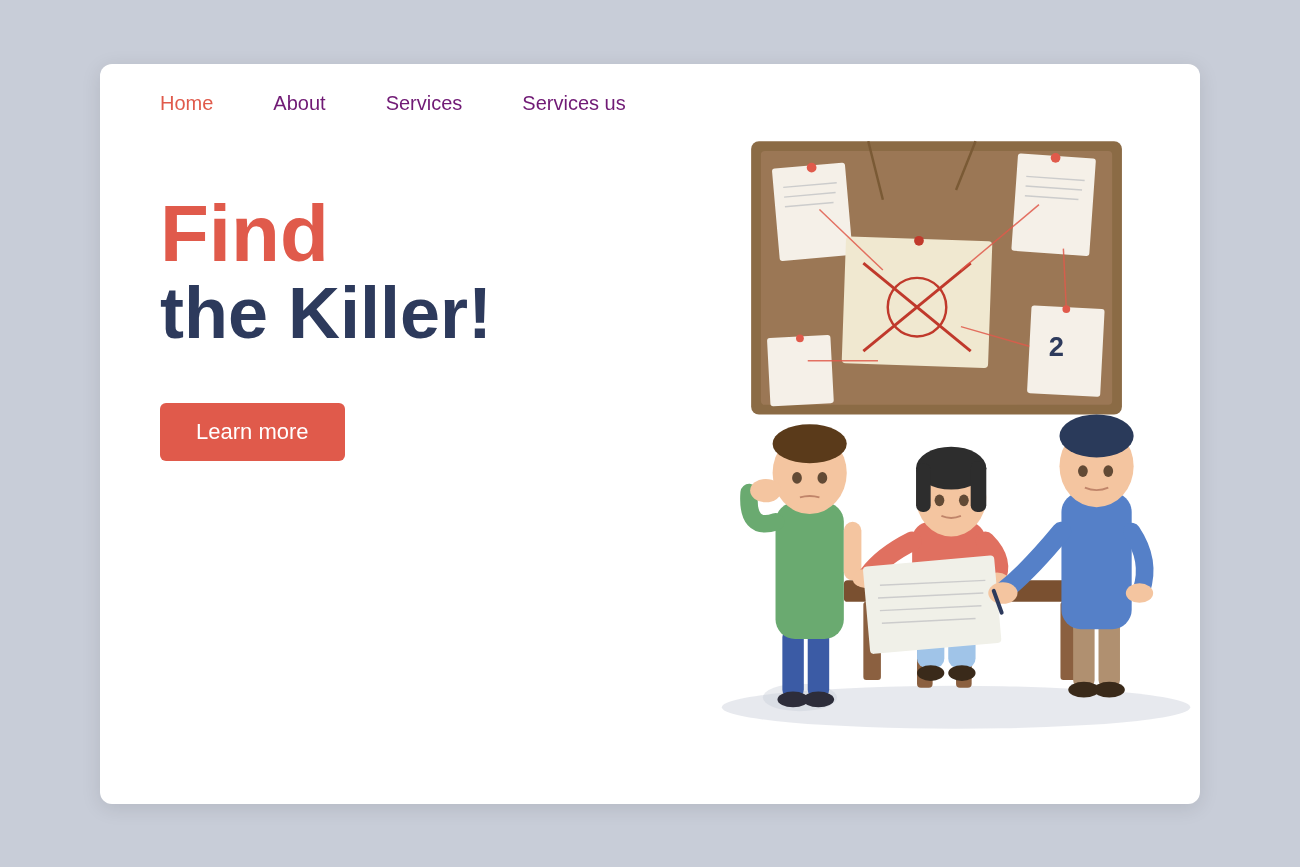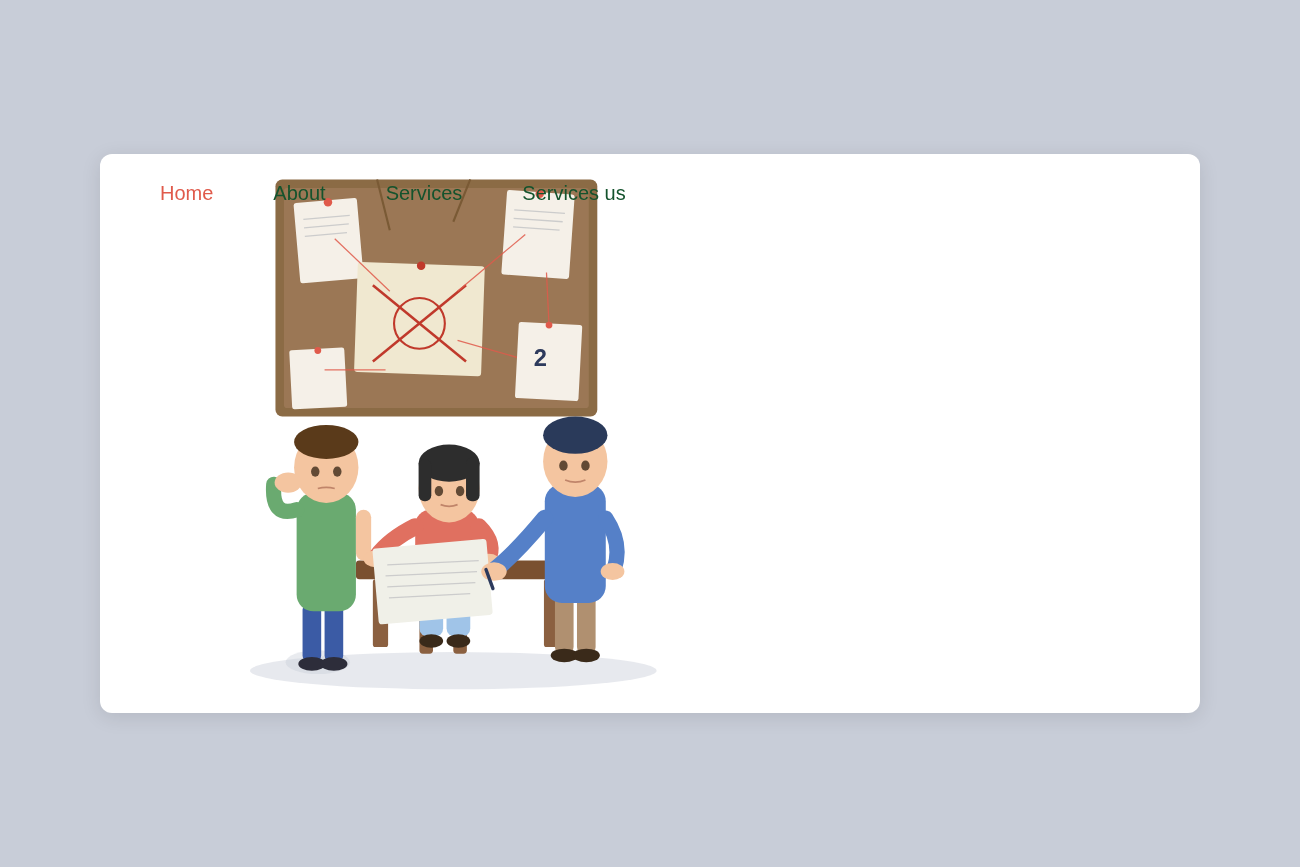--- a/index.html
+++ b/index.html
@@ -8,39 +8,39 @@
       height: 867px;
       background-color: #c8cdd8;
       display: flex;
       align-items: center;
       justify-content: center;
       font-family: 'Arial', sans-serif;
       overflow: hidden;
     }
     .card {
       width: 1100px;
-      height: 559px;
+      height: 740px;
       background: #ffffff;
       border-radius: 12px;
       position: relative;
       overflow: hidden;
       box-shadow: 0 4px 20px rgba(0,0,0,0.1);
     }
     
     nav {
       display: flex;
       align-items: center;
       padding: 28px 60px;
       gap: 60px;
       position: relative;
       z-index: 10;
     }
     .nav-item {
       font-size: 20px;
-      color: #14532d;
+      color: #701a75;
       cursor: pointer;
       font-weight: 400;
     }
     .nav-item.active {
       color: #e05a4b;
     }
     
     .hero {
       display: flex;
       position: absolute;
@@ -94,20 +94,25 @@
 <div class="card">
 
   <nav>
     <span class="nav-item active">Home</span>
     <span class="nav-item">About</span>
     <span class="nav-item">Services</span>
     <span class="nav-item">Services us</span>
   </nav>
 
   <div class="hero">
+    <div class="hero-left">
+      <div class="hero-title-find">Find</div>
+      <div class="hero-title-sub">the Killer!</div>
+      <button class="learn-btn">Learn more</button>
+    </div>
 
     <div class="hero-right">
       
       <svg class="scene" viewBox="0 0 620 660" xmlns="http://www.w3.org/2000/svg">
 
         <ellipse cx="370" cy="610" rx="240" ry="22" fill="#d0d4de" opacity="0.5"></ellipse>
 
         <rect x="160" y="30" width="380" height="280" rx="8" fill="#8B6B45"></rect>
 
         <rect x="170" y="40" width="360" height="260" rx="4" fill="#9B7755"></rect>

